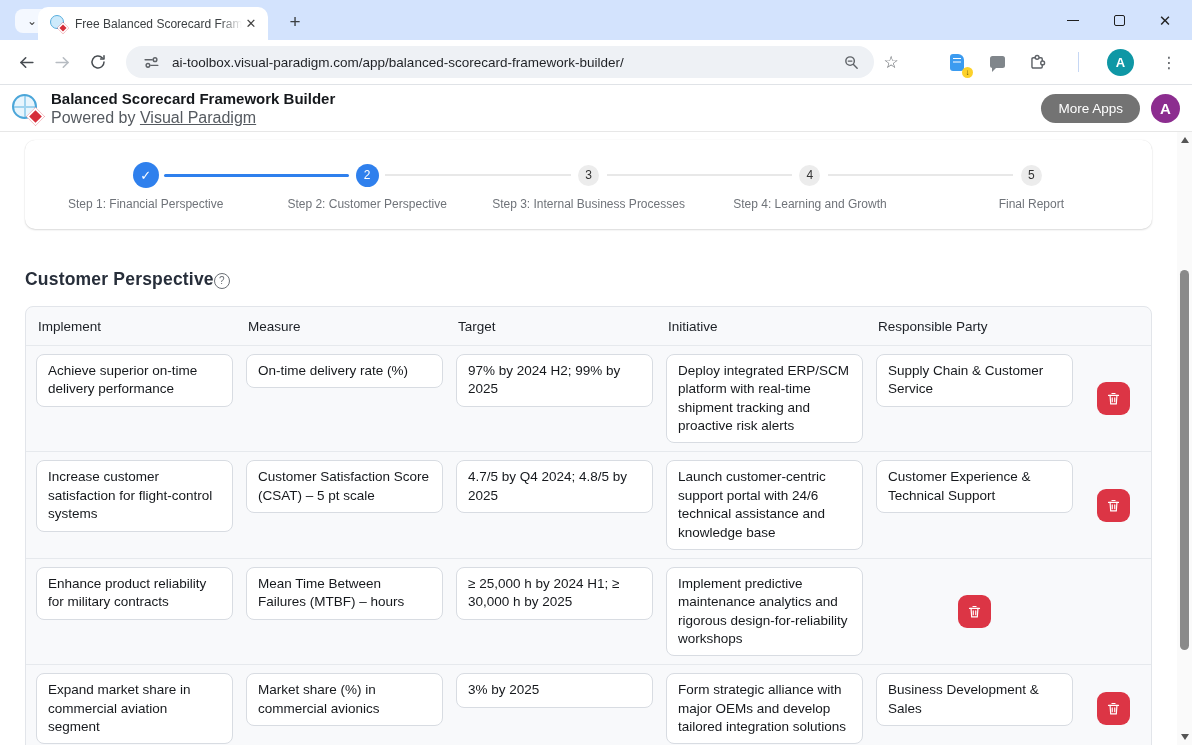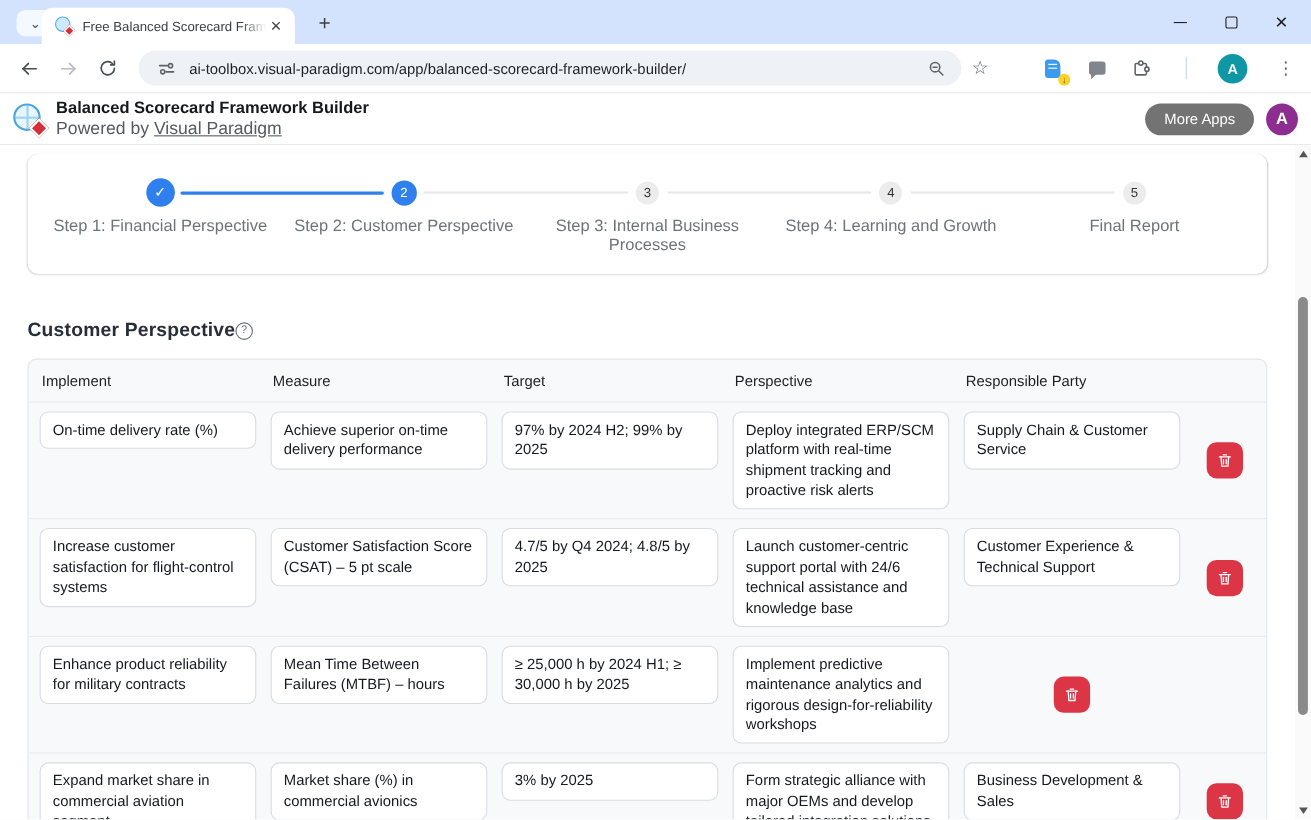--- a/index.html
+++ b/index.html
@@ -87,21 +87,21 @@
   .steps { display:flex; }
   .step { flex:1; position:relative; text-align:center; cursor:pointer; }
   .step-circle-row { height:26px; display:flex; align-items:center; justify-content:center; }
   .step-circle { border-radius:50%; display:flex; align-items:center; justify-content:center; color:#fff; z-index:1; position:relative; }
   .step--done .step-circle { width:26px; height:26px; background:#2f80ed; font-size:13px; }
   .step--active .step-circle { width:23px; height:23px; background:#2f80ed; font-size:12px; }
   .step--next .step-circle { width:21px; height:21px; background:#ececec; color:#333; font-size:12px; }
   .step-line { position:absolute; left:calc(-50% + 18px); right:calc(50% + 18px); }
   .line--blue { top:11.5px; height:3px; background:#2f80ed; border-radius:2px; }
   .line--gray { top:12px; height:2px; background:#e8e8e8; }
-  .step-label { margin-top:9px; font-size:15px; color:#6f7379; }
+  .step-label { margin-top:9px; font-size:12px; color:#6f7379; }
 
   .section-head { display:flex; align-items:center; gap:0; margin-top:40px; }
   .section-title { font-size:17.5px; font-weight:bold; color:#272e3a; letter-spacing:.2px; }
   .help-icon { width:16px; height:16px; border-radius:50%; border:1.4px solid #6a6f75; color:#6a6f75;
                font-size:10px; display:flex; align-items:center; justify-content:center; cursor:pointer; margin-top:2px; }
 
   .bsc-table { margin-top:16px; border:1px solid #e2e5ea; border-radius:8px; background:#f8f9fb; overflow:hidden; }
   .tgrid { display:grid; grid-template-columns:197px 197px 197px 197px 197px 1fr; column-gap:13px; padding:0 10px; }
   .thead { padding-top:12px; padding-bottom:11px; border-bottom:1px solid #e6e9ed; }
   .th { font-size:13.5px; color:#1c2026; padding-left:2px; }
@@ -282,28 +282,28 @@
       <div class="section-head">
         <div class="section-title">Customer Perspective</div>
         <div class="help-icon">?</div>
       </div>
 
       <div class="bsc-table">
         <div class="tgrid thead">
           <div class="th">Implement</div>
           <div class="th">Measure</div>
           <div class="th">Target</div>
-          <div class="th">Perspective</div>
+          <div class="th">Initiative</div>
           <div class="th">Responsible Party</div>
           <div class="th"></div>
         </div>
 
         <div class="tgrid trow">
+          <div class="cellbox">Achieve superior on-time delivery performance</div>
           <div class="cellbox">On-time delivery rate (%)</div>
-          <div class="cellbox">Achieve superior on-time delivery performance</div>
           <div class="cellbox">97% by 2024 H2; 99% by 2025</div>
           <div class="cellbox">Deploy integrated ERP/SCM platform with real-time shipment tracking and proactive risk alerts</div>
           <div class="cellbox">Supply Chain &amp; Customer Service</div>
           <button class="del-btn">
             <svg width="15" height="15" viewBox="0 0 24 24" fill="none" stroke="#fff" stroke-width="1.9" stroke-linecap="round">
                 <path d="M4 7h16"></path>
                 <path d="M9.5 4h5"></path>
                 <path d="M6.5 7l1 13.5h9l1-13.5"></path>
                 <path d="M10 11v6"></path>
                 <path d="M14 11v6"></path>

